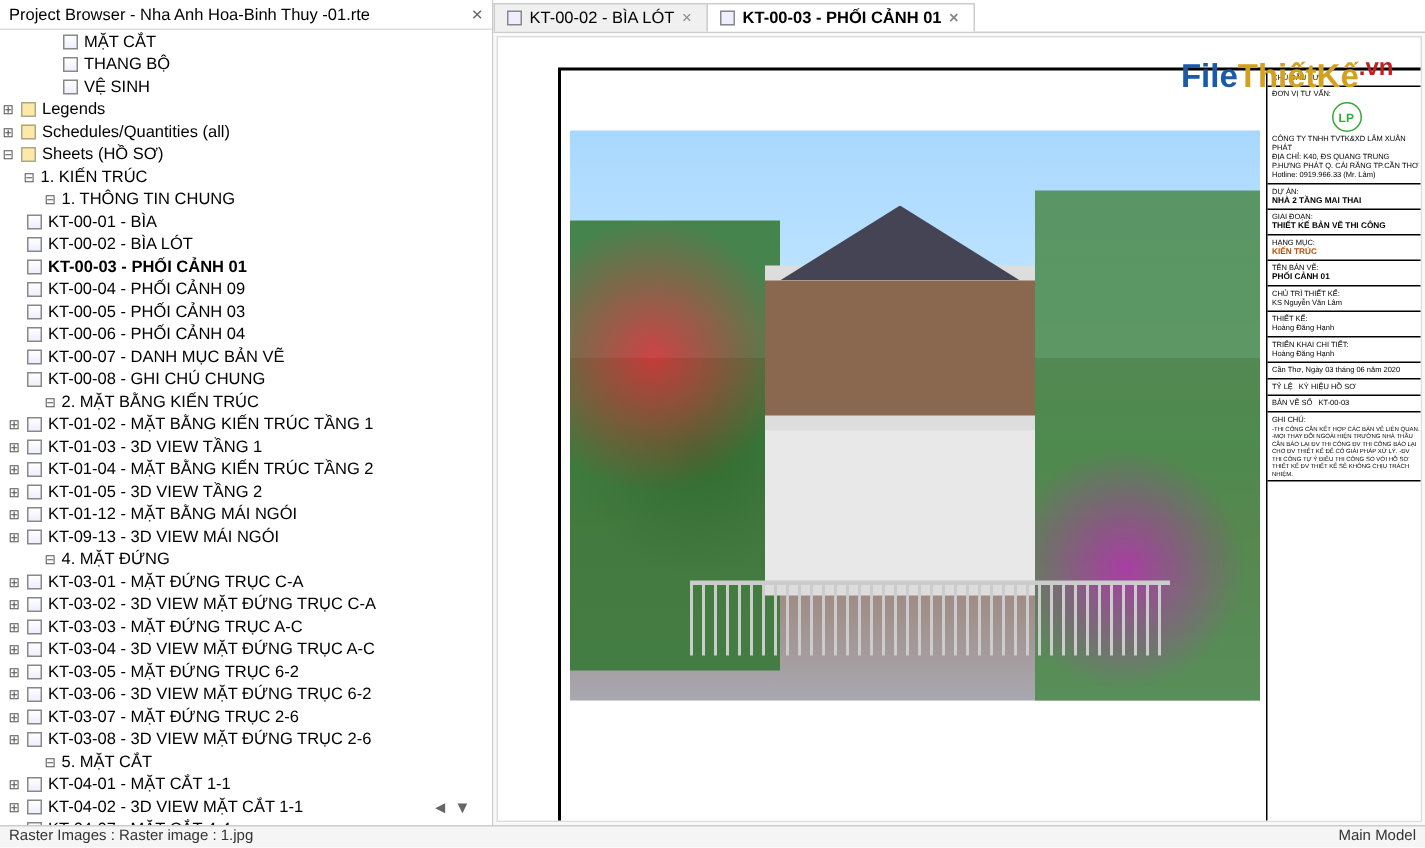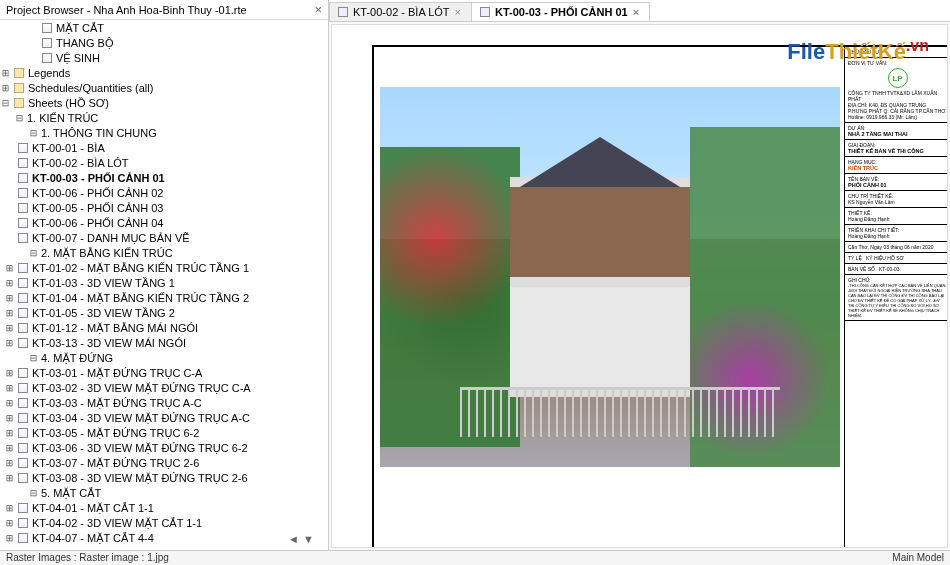--- a/index.html
+++ b/index.html
@@ -127,21 +127,21 @@
           <span class="icon-box">
             <span class="sheet-icon"></span>
           </span>
           <span>KT-00-03 - PHỐI CẢNH 01</span>
         </div>
         <div class="tree-item indent-3">
           <span class="expander"></span>
           <span class="icon-box">
             <span class="sheet-icon"></span>
           </span>
-          <span>KT-00-06 - PHỐI CẢNH 02</span>
+          <span>KT-00-04 - PHỐI CẢNH 09</span>
         </div>
         <div class="tree-item indent-3">
           <span class="expander"></span>
           <span class="icon-box">
             <span class="sheet-icon"></span>
           </span>
           <span>KT-00-05 - PHỐI CẢNH 03</span>
         </div>
         <div class="tree-item indent-3">
           <span class="expander"></span>
@@ -150,20 +150,27 @@
           </span>
           <span>KT-00-06 - PHỐI CẢNH 04</span>
         </div>
         <div class="tree-item indent-3">
           <span class="expander"></span>
           <span class="icon-box">
             <span class="sheet-icon"></span>
           </span>
           <span>KT-00-07 - DANH MỤC BẢN VẼ</span>
         </div>
+        <div class="tree-item indent-3">
+          <span class="expander"></span>
+          <span class="icon-box">
+            <span class="sheet-icon"></span>
+          </span>
+          <span>KT-00-08 - GHI CHÚ CHUNG</span>
+        </div>
         <div class="tree-item indent-2">
           <span class="expander">⊟</span>
           <span>2. MẶT BẰNG KIẾN TRÚC</span>
         </div>
         <div class="tree-item indent-3">
           <span class="expander">⊞</span>
           <span class="icon-box">
             <span class="sheet-icon"></span>
           </span>
           <span>KT-01-02 - MẶT BẰNG KIẾN TRÚC TẦNG 1</span>
@@ -194,21 +201,21 @@
           <span class="icon-box">
             <span class="sheet-icon"></span>
           </span>
           <span>KT-01-12 - MẶT BẰNG MÁI NGÓI</span>
         </div>
         <div class="tree-item indent-3">
           <span class="expander">⊞</span>
           <span class="icon-box">
             <span class="sheet-icon"></span>
           </span>
-          <span>KT-03-13 - 3D VIEW MÁI NGÓI</span>
+          <span>KT-09-13 - 3D VIEW MÁI NGÓI</span>
         </div>
         <div class="tree-item indent-2">
           <span class="expander">⊟</span>
           <span>4. MẶT ĐỨNG</span>
         </div>
         <div class="tree-item indent-3">
           <span class="expander">⊞</span>
           <span class="icon-box">
             <span class="sheet-icon"></span>
           </span>

